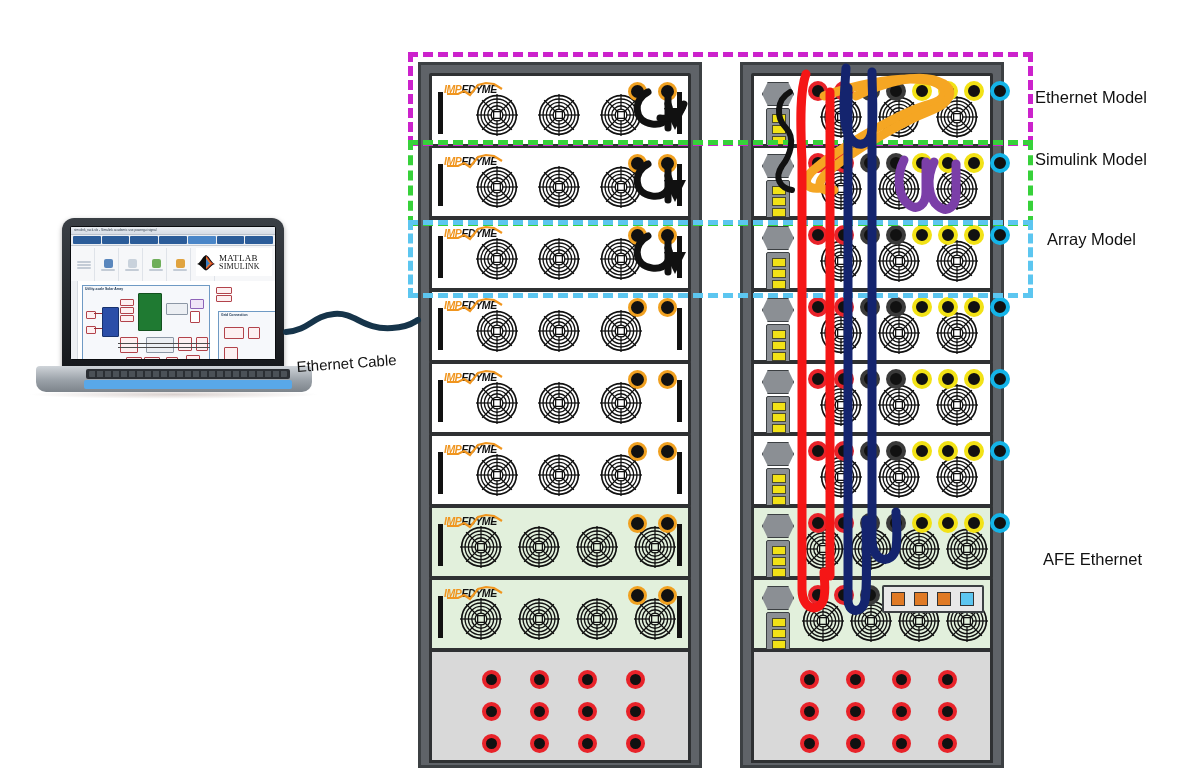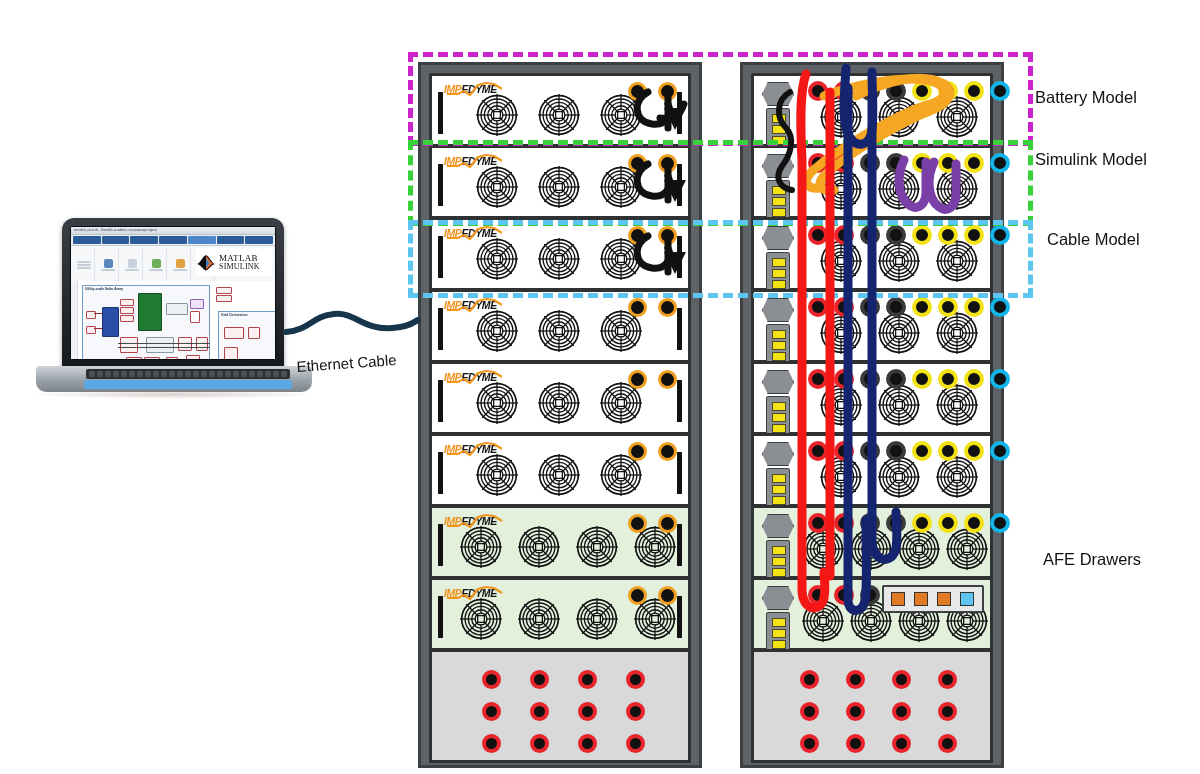--- a/index.html
+++ b/index.html
@@ -1323,24 +1323,24 @@
         <div class="port redring" style="left: 92px; top: 82px; width: 19px; height: 19px;"></div>
         <div class="port redring" style="left: 138px; top: 82px; width: 19px; height: 19px;"></div>
         <div class="port redring" style="left: 184px; top: 82px; width: 19px; height: 19px;"></div>
       </div>
     </div>
 
   <div class="annbox" id="annBattery" style="left: 408px; top: 52px; width: 615px; height: 84px; border-color: rgb(204, 34, 204);"></div>
   <div class="annbox" id="annInverter" style="left: 408px; top: 140px; width: 615px; height: 76px; border-color: rgb(55, 209, 58);"></div>
   <div class="annbox" id="annGrid" style="left: 408px; top: 220px; width: 615px; height: 68px; border-color: rgb(92, 198, 240);"></div>
 
-  <div class="sideLabel" id="lblBattery" style="left:1035px;top:88px;">Battery Model</div>
+  <div class="sideLabel" id="lblBattery" style="left:1035px;top:88px;">Ethernet Model</div>
   <div class="sideLabel" id="lblInverter" style="left:1035px;top:150px;">Simulink Model</div>
-  <div class="sideLabel" id="lblGrid" style="left:1047px;top:230px;">Cable Model</div>
-  <div class="sideLabel" id="lblAfe" style="left:1043px;top:550px;">AFE Drawers</div>
+  <div class="sideLabel" id="lblGrid" style="left:1047px;top:230px;">Array Model</div>
+  <div class="sideLabel" id="lblAfe" style="left:1043px;top:550px;">AFE Ethernet</div>
 
   <svg class="ov" id="overlay" viewBox="0 0 1200 774">
 
     <path d="M286,332 C310,330 312,316 334,314 C356,312 362,330 392,328 C410,327 414,322 418,320" fill="none" stroke="#16344a" stroke-width="6" stroke-linecap="round"></path>
 
     <g>
       <path d="M648,92 C632,100 634,122 652,124 C668,126 672,112 668,104" fill="none" stroke="#111" stroke-width="7" stroke-linecap="round"></path>
       <path d="M668,96 L668,128" stroke="#111" stroke-width="7" stroke-linecap="round"></path>
       <path d="M660,118 C676,120 682,110 684,104" fill="none" stroke="#111" stroke-width="7" stroke-linecap="round"></path>
       <polygon points="664,108 686,108 675,130" fill="#111"></polygon>

